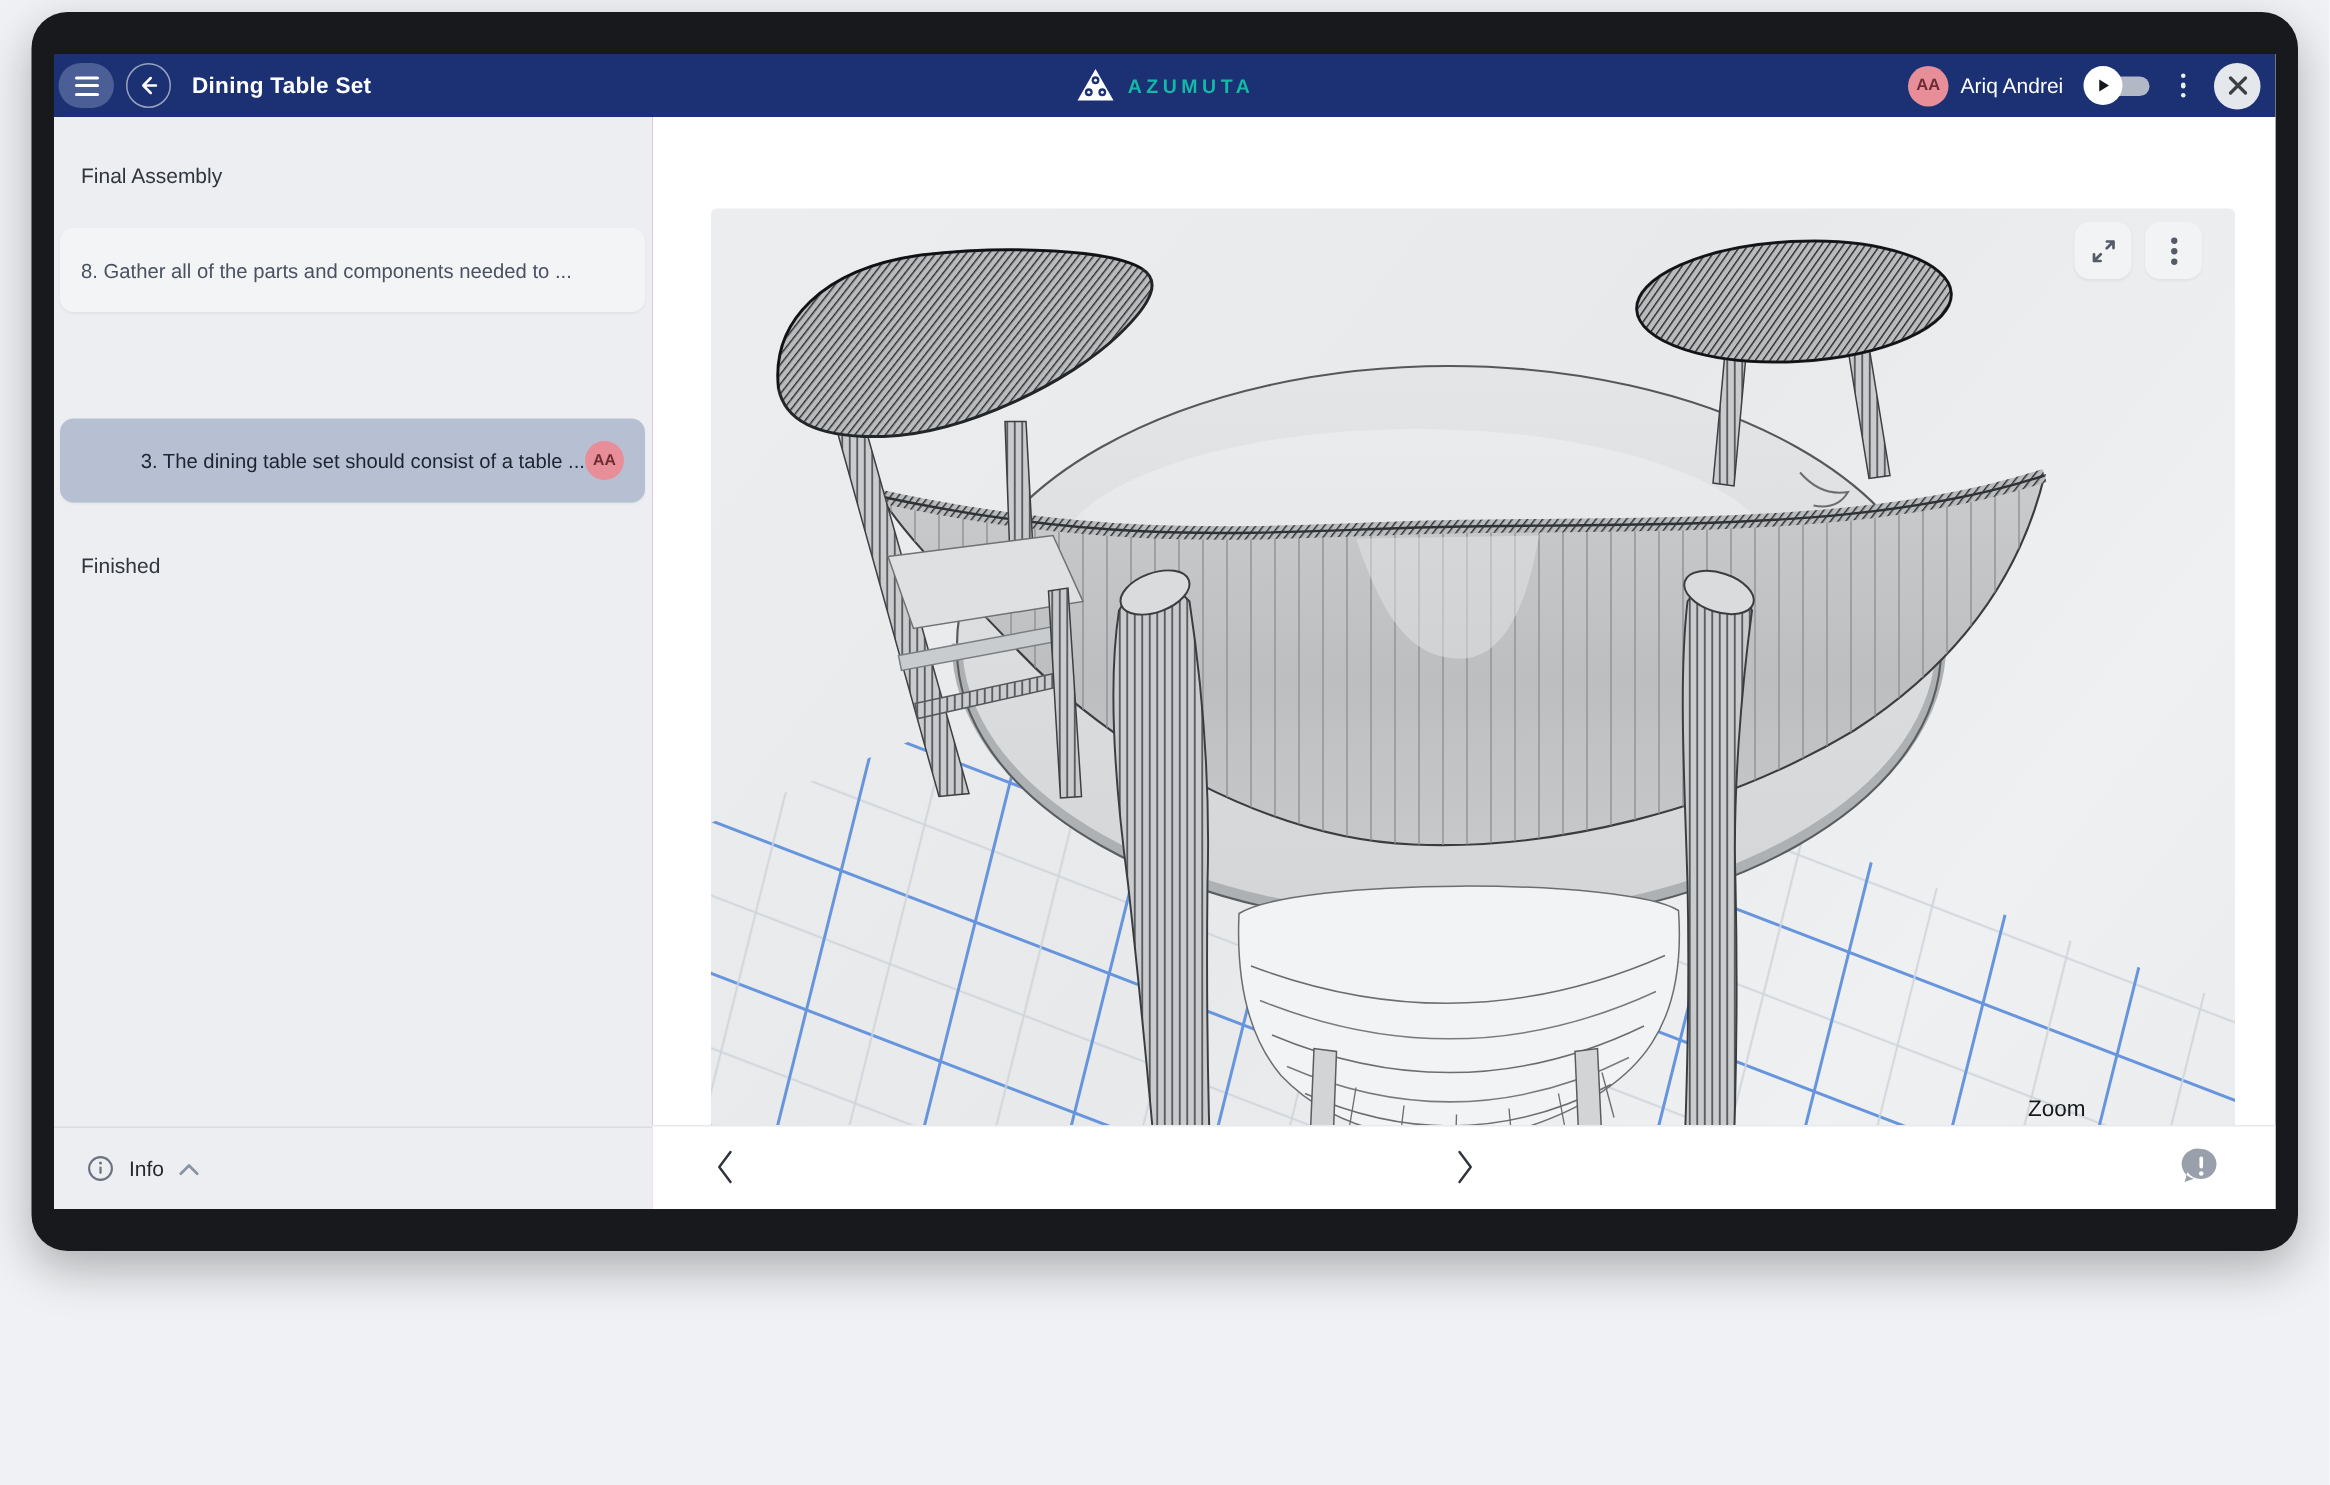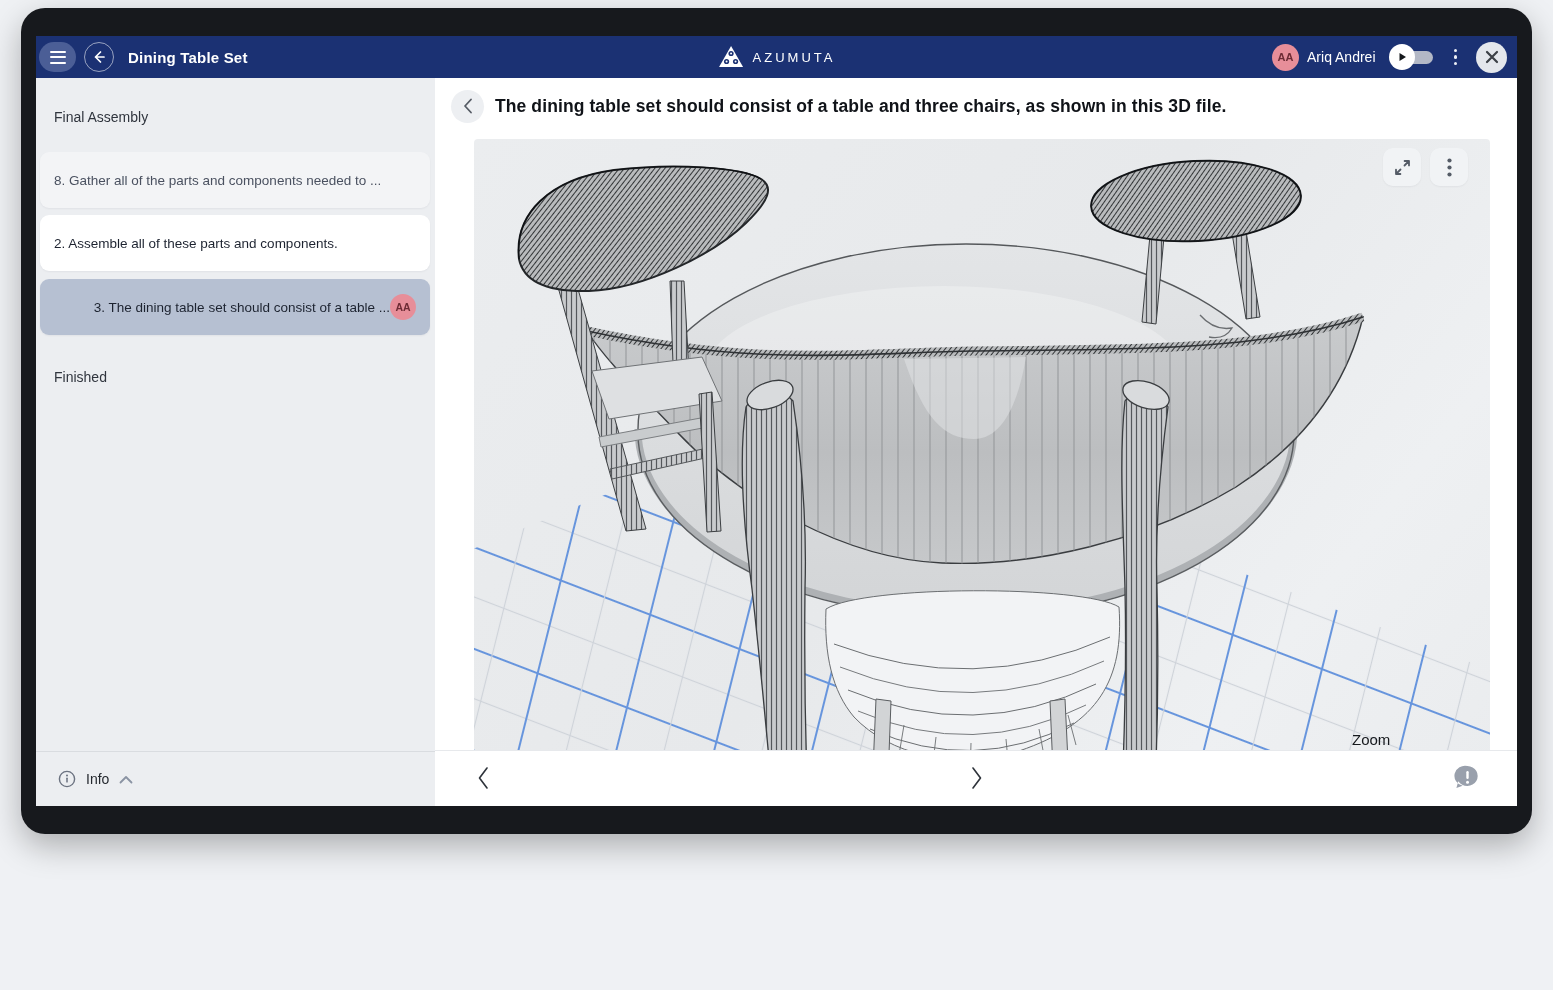--- a/index.html
+++ b/index.html
@@ -16,21 +16,21 @@
     position:absolute;left:15px;top:28px;right:15px;bottom:28px;
     background:#ffffff;overflow:hidden;
   }
   
   .topbar{position:absolute;left:0;top:0;right:0;height:42px;background:#1b3173;display:flex;align-items:center;}
   .hamburger{width:37px;height:30px;margin-left:3px;border-radius:15px;background:#4b5e96;display:flex;flex-direction:column;justify-content:center;align-items:center;gap:3.5px;cursor:pointer;}
   .hamburger span{display:block;width:16px;height:2px;background:#fff;border-radius:1px;}
   .backbtn{width:30px;height:30px;margin-left:8px;border-radius:50%;border:1.5px solid rgba(255,255,255,.55);display:flex;align-items:center;justify-content:center;box-sizing:border-box;}
   .tb-title{color:#fff;font-size:15px;font-weight:700;margin-left:14px;letter-spacing:.2px;}
   .brand{position:absolute;left:50%;top:0;height:42px;transform:translateX(-50%);display:flex;align-items:center;gap:9px;}
-  .brand-text{color:#ffffff;font-size:13px;font-weight:400;letter-spacing:3px;}
+  .brand-text{color:#14b8a6;font-size:13px;font-weight:700;letter-spacing:3px;}
   .tb-right{position:absolute;right:10px;top:0;height:42px;display:flex;align-items:center;gap:13px;}
   .avatar{width:27px;height:27px;border-radius:50%;background:#e78e99;color:#6d2b34;font-size:11px;font-weight:700;display:flex;align-items:center;justify-content:center;}
   .username{color:#fff;font-size:14px;font-weight:400;margin-left:-5px;}
   .toggle{position:relative;width:46px;height:26px;}
   .toggle .track{position:absolute;left:12px;top:7px;width:32px;height:13px;border-radius:7px;background:#b3b8c6;}
   .toggle .knob{position:absolute;left:0;top:0;width:26px;height:26px;border-radius:50%;background:#fff;display:flex;align-items:center;justify-content:center;}
   .kebab{display:flex;flex-direction:column;gap:3px;padding:4px 6px;}
   .kebab i{width:3.5px;height:3.5px;border-radius:50%;background:#eef0f6;}
   .closebtn{width:31px;height:31px;border-radius:50%;background:#e4e7ec;display:flex;align-items:center;justify-content:center;}
   
@@ -118,23 +118,20 @@
         </div>
       </div>
     </header>
 
     <aside class="sidebar">
       <div class="side-section">Final Assembly</div>
 
       <div class="stepcard step1">
         <span>8. Gather all of the parts and components needed to ...</span>
       </div>
-      <div class="stepcard step2">
-        <span>2. Assemble all of these parts and components.</span>
-      </div>
       <div class="stepcard step3">
         <span>3. The dining table set should consist of a table ...</span>
         <span class="badge">AA</span>
       </div>
 
       <div class="finished">Finished</div>
 
       <div class="side-footer">
         <svg width="18" height="18" viewBox="0 0 18 18">
           <circle cx="9" cy="9" r="7.6" fill="none" stroke="#6b7280" stroke-width="1.4"></circle>
@@ -143,28 +140,20 @@
         </svg>
         <span class="info-label">Info</span>
         <svg width="14" height="9" viewBox="0 0 14 9">
           <path d="M1.5 7.5 L7 2 L12.5 7.5" stroke="#8a93a3" stroke-width="1.8" fill="none" stroke-linecap="round" stroke-linejoin="round"></path>
         </svg>
       </div>
     </aside>
 
     <main class="main">
 
-      <div class="main-header">
-        <div class="hdr-chevron">
-          <svg width="10" height="16" viewBox="0 0 10 16">
-            <path d="M8 1.5 L2 8 L8 14.5" stroke="#555b64" stroke-width="1.8" fill="none" stroke-linecap="round" stroke-linejoin="round"></path>
-          </svg>
-        </div>
-        <div class="hdr-title">The dining table set should consist of a table and three chairs, as shown in this 3D file.</div>
-      </div>
 
       <div class="viewer">
         <svg class="scene" width="1016" height="750" viewBox="0 0 1016 750">
           <defs>
             <clipPath id="floorClip">
                 <polygon points="345,268 1090,560 1090,750 -50,750 -50,430"></polygon>
               </clipPath>
             <pattern id="pA" width="10" height="95" patternUnits="userSpaceOnUse" patternTransform="rotate(21)">
               <line x1="0" y1="1" x2="10" y2="1" stroke="#6795dd" stroke-width="2"></line>
               <line x1="0" y1="47.5" x2="10" y2="47.5" stroke="#ced3d9" stroke-width="1.2"></line>

